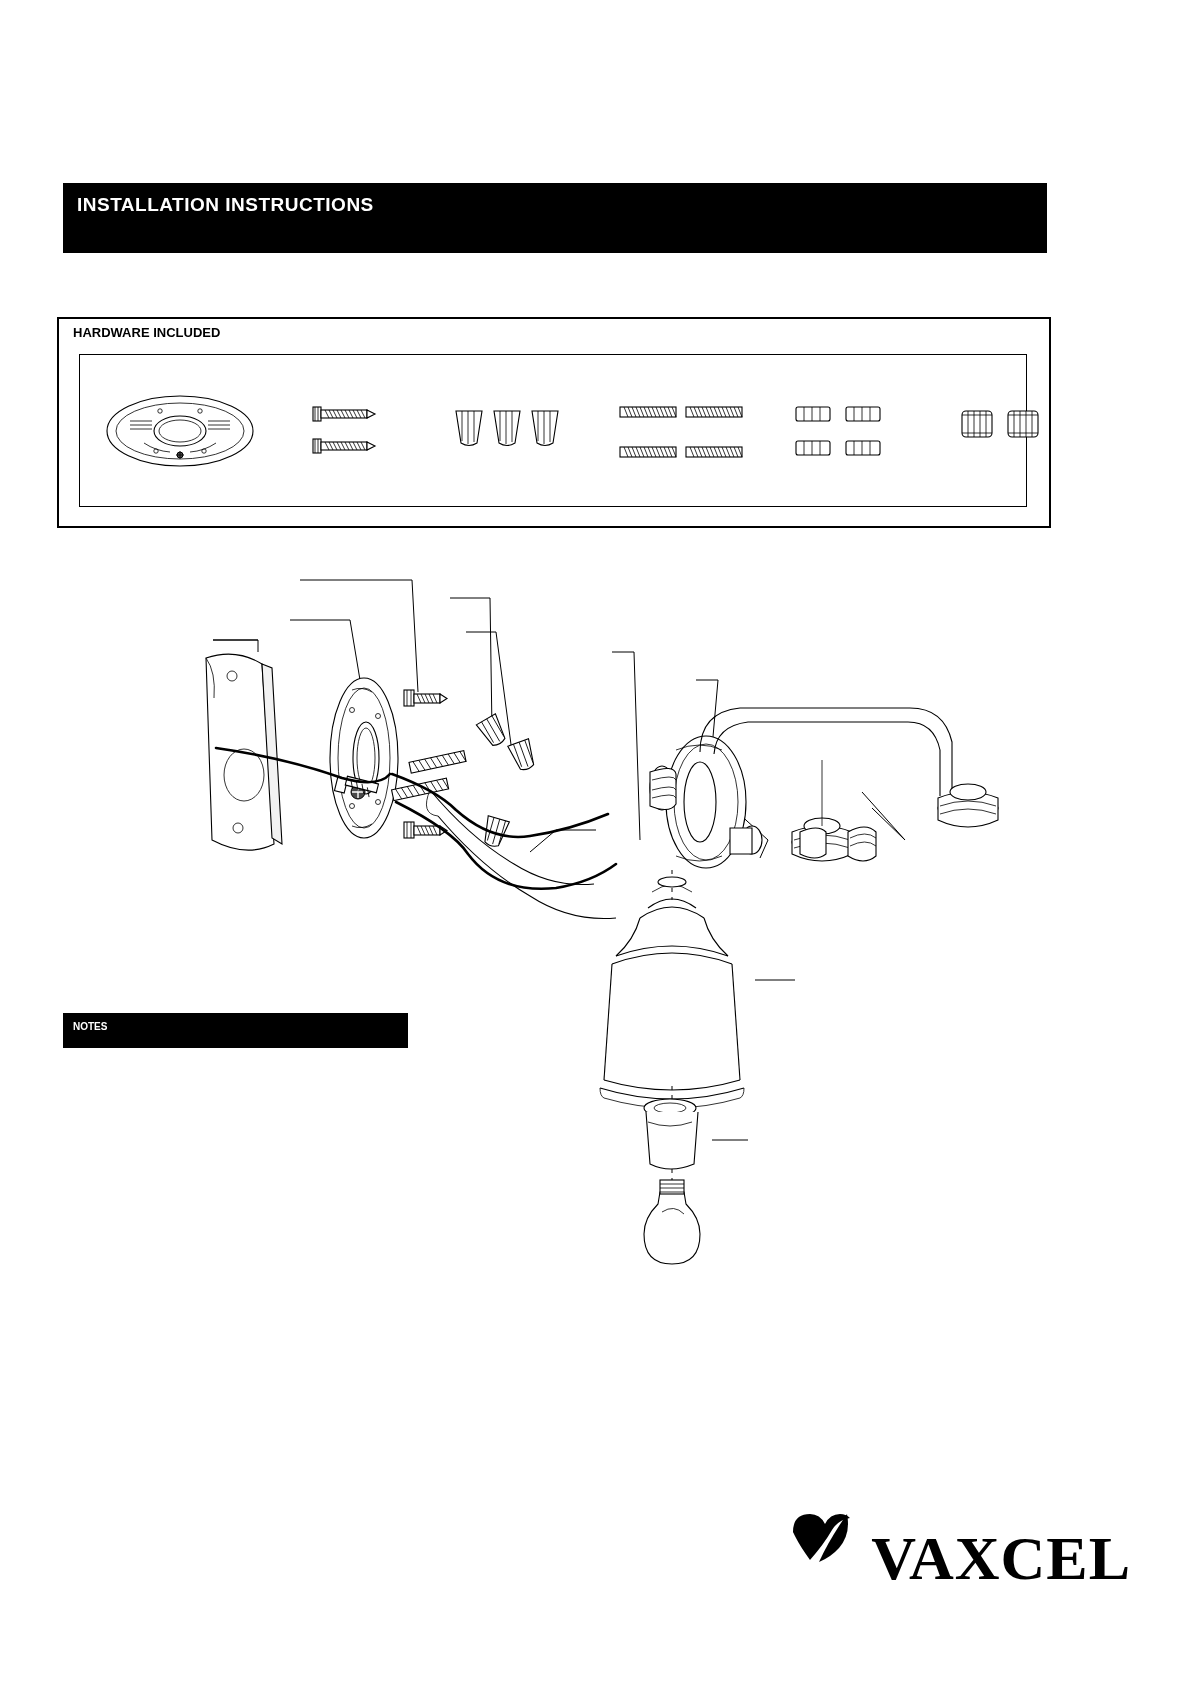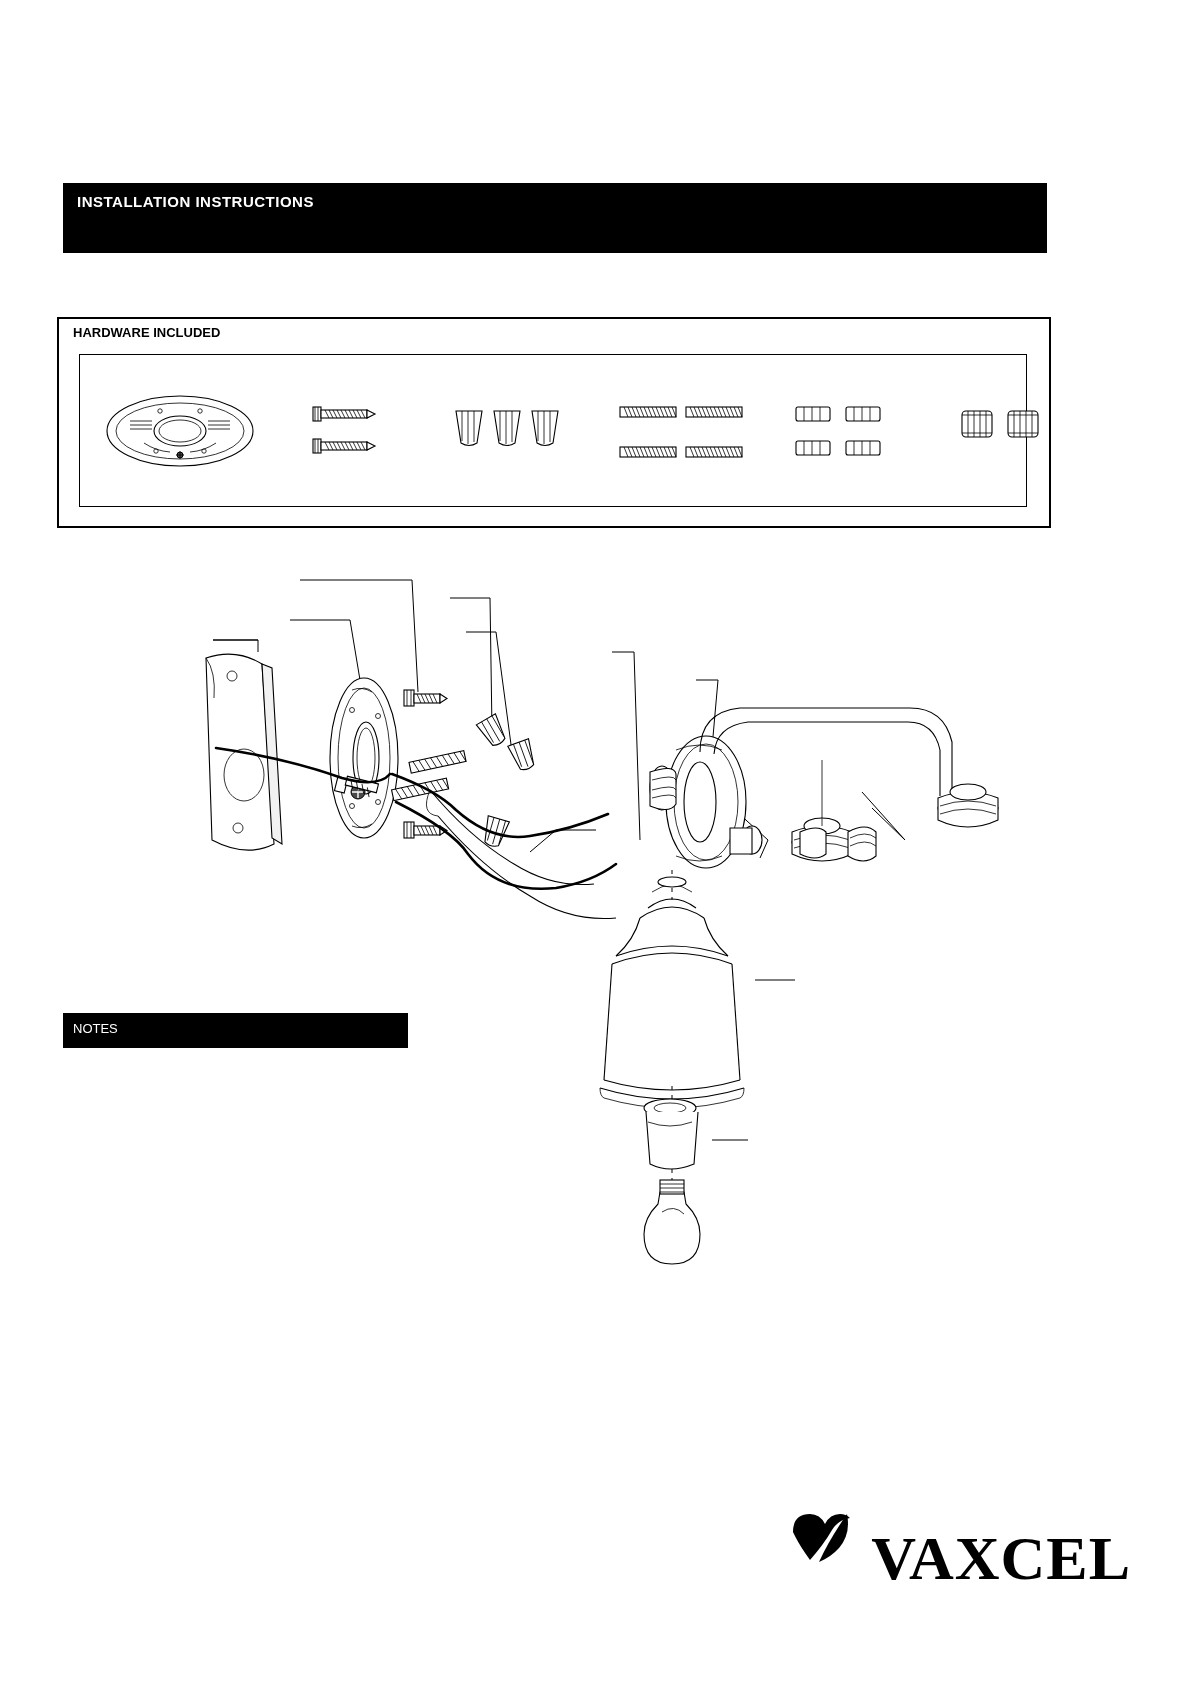--- a/index.html
+++ b/index.html
@@ -14,21 +14,21 @@
 
   
   .title-bar {
     position:absolute;
     left:63px; top:183px;
     width:984px; height:70px;
     background:#000000;
   }
   .title-bar .txt {
     color:#ffffff;
-    font-size:15px;
+    font-size:19px;
     font-weight:bold;
     letter-spacing:.5px;
     padding:8px 24px 0 14px;
     line-height:1.5;
     white-space:pre-line;
   }
 
   
   .hw-outer {
     position:absolute;
@@ -62,21 +62,21 @@
   .diagram { position:absolute; left:0; top:540px; width:1191px; height:800px; }
 
   
   .note-bar {
     position:absolute;
     left:63px; top:1013px;
     width:345px; height:35px;
     background:#000000;
   }
   .note-bar .txt {
-    color:#fff; font-size:13px; font-weight:normal;
+    color:#fff; font-size:10px; font-weight:bold;
     padding:8px 10px 0 10px;
   }
   .note-body {
     position:absolute;
     left:63px; top:1058px;
     width:420px;
     font-size:12.5px;
     line-height:1.45;
     white-space:pre-line;
   }

